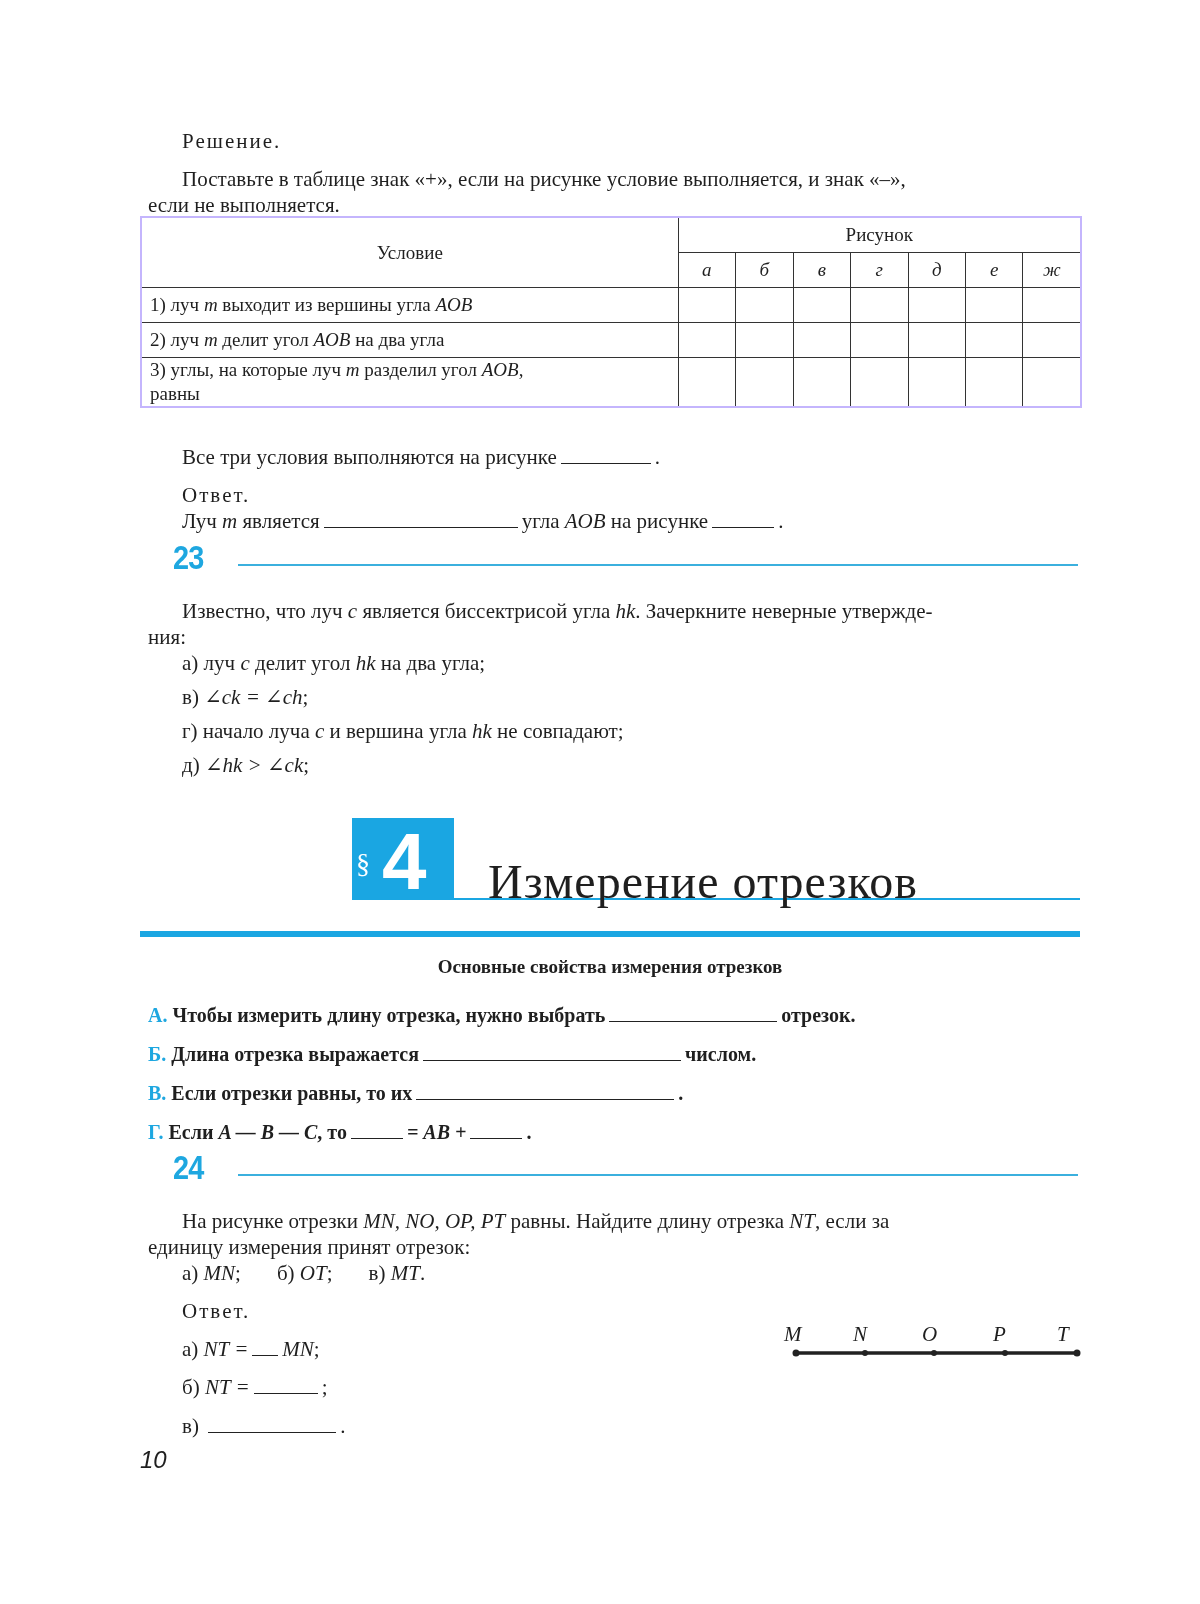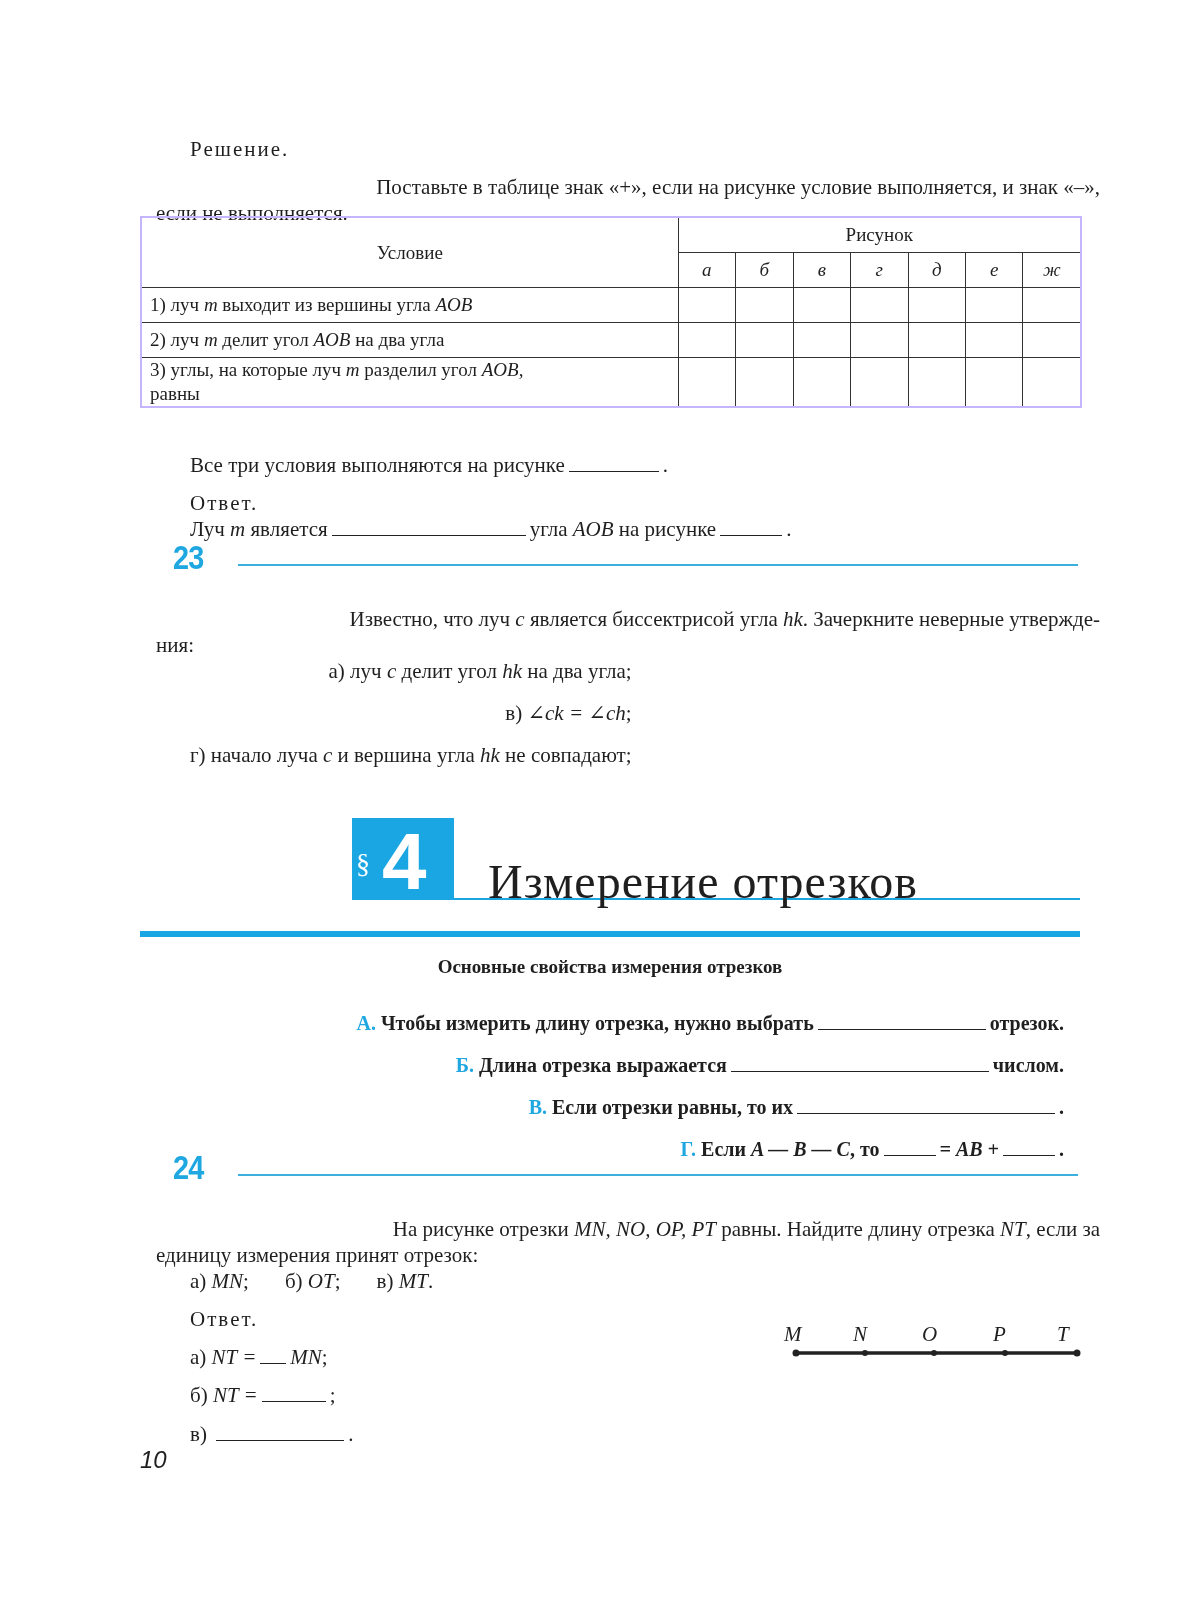--- a/index.html
+++ b/index.html
@@ -1,19 +1,19 @@
 <!DOCTYPE html>
 <html><head>
 <meta charset="utf-8">
 <style>
   html, body { margin: 0; padding: 0; background: #ffffff; }
   body { width: 1200px; height: 1604px; position: relative; overflow: hidden;
          font-family: "Liberation Serif", "DejaVu Serif", serif; color: #1f1f1f; }
   .abs { position: absolute; }
-  .p { font-size: 21px; line-height: 26px; margin: 16px; text-align: right; }
+  .p { font-size: 21px; line-height: 26px; margin: 8px; }
   .spaced { letter-spacing: 2px; }
   i, .it { font-style: italic; }
   .blank { display: inline-block; border-bottom: 1.3px solid #222; height: 18px; vertical-align: baseline; margin: 0 4px; }
   table.cond { position: absolute; left: 140px; top: 216px; width: 942px; border-collapse: collapse;
                border: 2px solid #c4b5fd; font-size: 19px; }
   table.cond td { border: 1.2px solid #333; padding: 0 8px; height: 34px; }
   table.cond td.hd { text-align: center; }
   table.cond td.letter { text-align: center; font-style: italic; width: 40px; }
   table.cond td.blankc { width: 40px; }
   .task-num { color: #1ea7e0; font-family: "Liberation Sans", "DejaVu Sans", sans-serif; font-weight: bold;
@@ -91,20 +91,21 @@
 <div class="abs task-num" style="left:173px; top:538px;">23</div>
 <div class="abs task-line" style="left:238px; top:564px; width:840px;"></div>
 
 <p class="abs p" style="left:174px; top:590px; width:910px;"><span>Известно, что луч </span><i>c</i><span> является биссектрисой угла </span><i>hk</i><span>. Зачеркните неверные утвержде-</span></p>
 <p class="abs p" style="left:140px; top:616px;">ния:</p>
 
 <div class="abs" style="left:174px; top:642px;">
   <p class="p"><span>а) </span><span>луч </span><i>c</i><span> делит угол </span><i>hk</i><span> на два угла;</span></p>
   <p class="p"><span>в) </span><i>∠ck = ∠ch</i><span>;</span></p>
   <p class="p"><span>г) </span><span>начало луча </span><i>c</i><span> и вершина угла </span><i>hk</i><span> не совпадают;</span></p>
+  <p class="p"><span>д) </span><i>∠hk &gt; ∠ck</i><span>;</span></p>
 </div>
 
 <div class="abs sec-box" style="left:352px; top:818px;">
   <span class="abs sec-sign" style="left:4px; top:30px;">§</span>
   <span class="abs sec-num" style="left:30px; top:4px;">4</span>
 </div>
 <div class="abs" style="left:352px; top:898px; width:728px; height:2px; background:#1aa6e2;"></div>
 <div class="abs sec-title" style="left:488px; top:854px;">Измерение отрезков</div>
 
 <div class="abs bar" style="left:140px; top:931px; width:940px;"></div>

